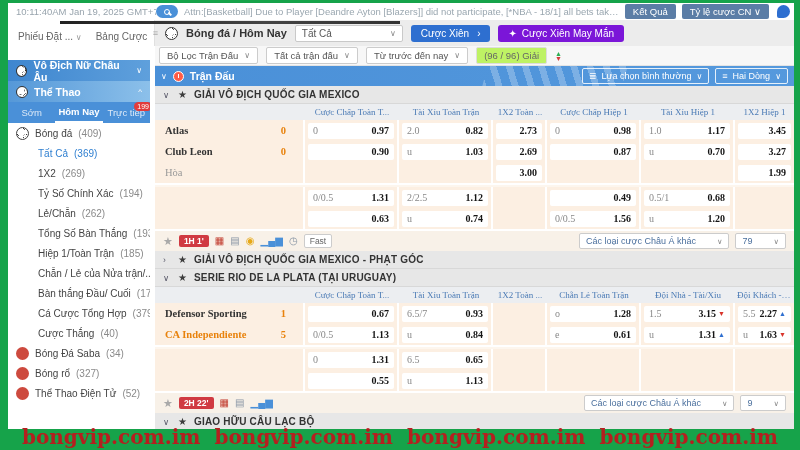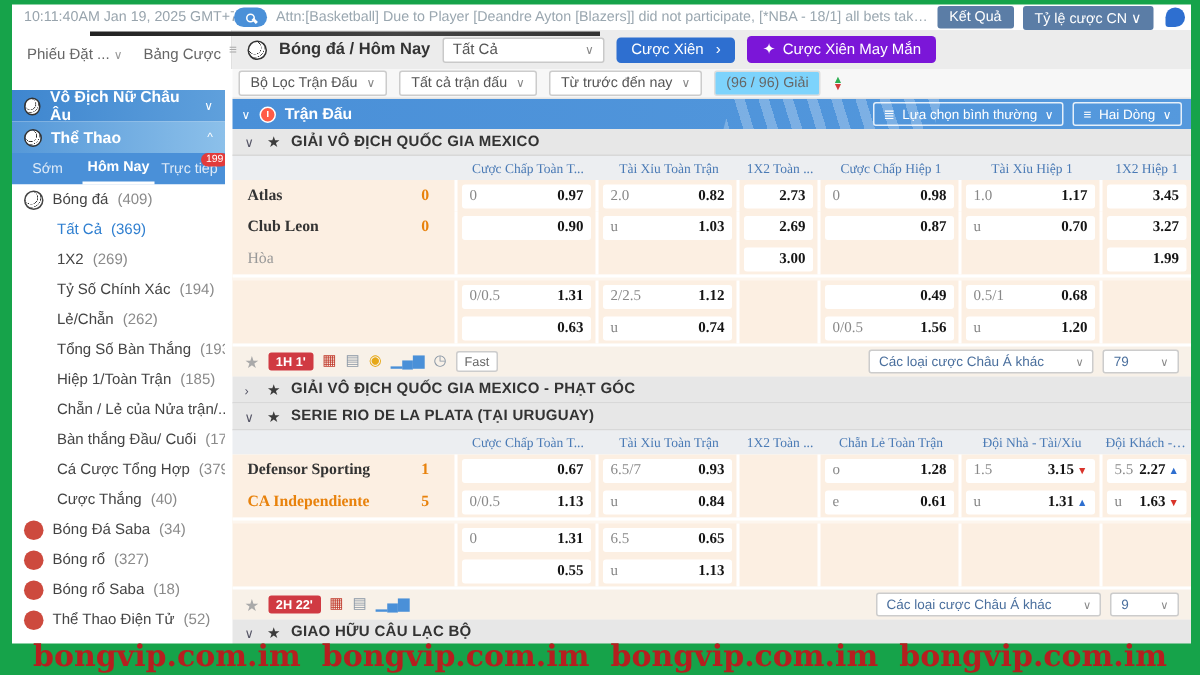--- a/index.html
+++ b/index.html
@@ -33,21 +33,21 @@
   .sportttl { font-size:11px; font-weight:bold; color:#333; white-space:nowrap; }
   .select { background:#fff; border:1px solid #c9c9c9; border-radius:2px; font-size:10px; color:#555; padding:2px 6px; display:flex; align-items:center; gap:6px; }
   .select .cv { color:#888; font-size:8px; }
   .btn-parlay { background:#2e6fd0; color:#fff; font-size:10px; padding:3px 10px; border-radius:3px; display:flex; gap:8px; align-items:center; }
   .btn-lucky { background:#7b16d8; color:#fff; font-size:10px; padding:3px 10px; border-radius:3px; display:flex; gap:5px; align-items:center; }
 
   
   .row3 { position:absolute; left:155px; top:46px; width:639px; height:20px; background:#f7f7f7; display:flex; align-items:center; gap:8px; padding-left:4px; border-bottom:1px solid #e4e4e4; }
   .fbox { background:#fff; border:1px solid #ccc; border-radius:2px; font-size:9.5px; color:#555; padding:2px 7px; display:flex; align-items:center; gap:6px; white-space:nowrap; }
   .fbox .cv { color:#888; font-size:8px; }
-  .leaguecount { font-size:9.5px; color:#666; background:#7dd3fc; border:1px solid #ddd; border-radius:2px; padding:2px 7px; }
+  .leaguecount { font-size:9.5px; color:#666; background:#bef264; border:1px solid #ddd; border-radius:2px; padding:2px 7px; }
   .sorticon { display:flex; flex-direction:column; line-height:5px; font-size:7px; }
   .sorticon .up { color:#2eae52; } .sorticon .dn { color:#d43b3b; }
 
   
   .sidebar { position:absolute; left:8px; top:60px; width:142px; height:390px; background:#fff; overflow:hidden; }
   .side-h { height:21px; display:flex; align-items:center; gap:6px; padding:0 8px; color:#fff; font-size:10.5px; font-weight:bold; }
   .side-h .cv { margin-left:auto; font-size:8px; font-weight:normal; }
   .h-feat { background:linear-gradient(90deg,#3e86cf,#5fa0dc); }
   .h-sport { background:linear-gradient(90deg,#5598d8,#8cc0ea); }
   .side-tabs { height:21px; background:#4a90d8; display:flex; align-items:stretch; font-size:9.5px; color:#dce9f7; }
@@ -243,25 +243,20 @@
           <span class="s-icon saba-soccer"></span>
           <span class="s-label">Bóng Đá Saba</span>
           <span class="s-count">(34)</span>
         </div>
         <div class="side-item">
           <span class="s-icon basketball"></span>
           <span class="s-label">Bóng rổ</span>
           <span class="s-count">(327)</span>
         </div>
         <div class="side-item">
-          <span class="s-icon saba-basketball"></span>
-          <span class="s-label">Bóng rổ Saba</span>
-          <span class="s-count">(18)</span>
-        </div>
-        <div class="side-item">
           <span class="s-icon esports"></span>
           <span class="s-label">Thể Thao Điện Tử</span>
           <span class="s-count">(52)</span>
         </div>
       </div>
   </div>
 
   <div class="main">
     <div class="mbar">
       <span class="cv">∨</span>

